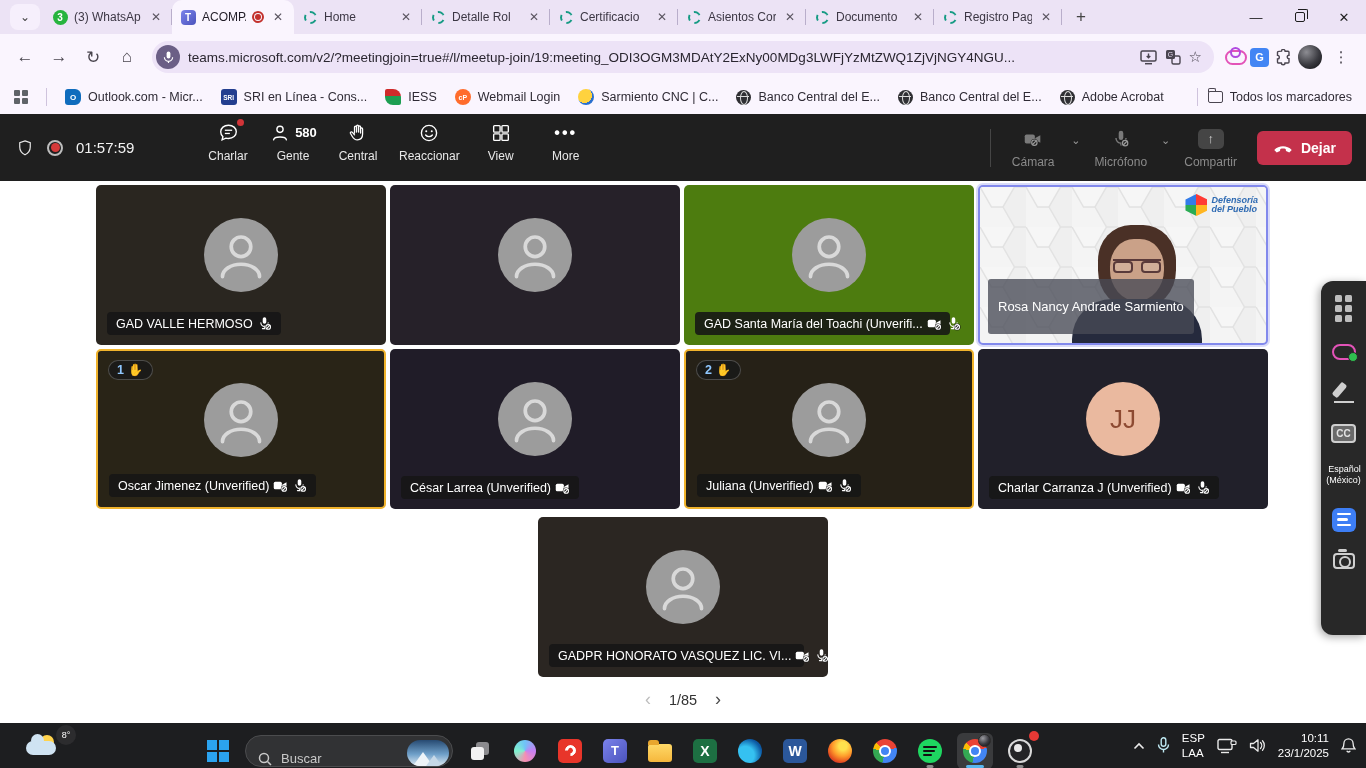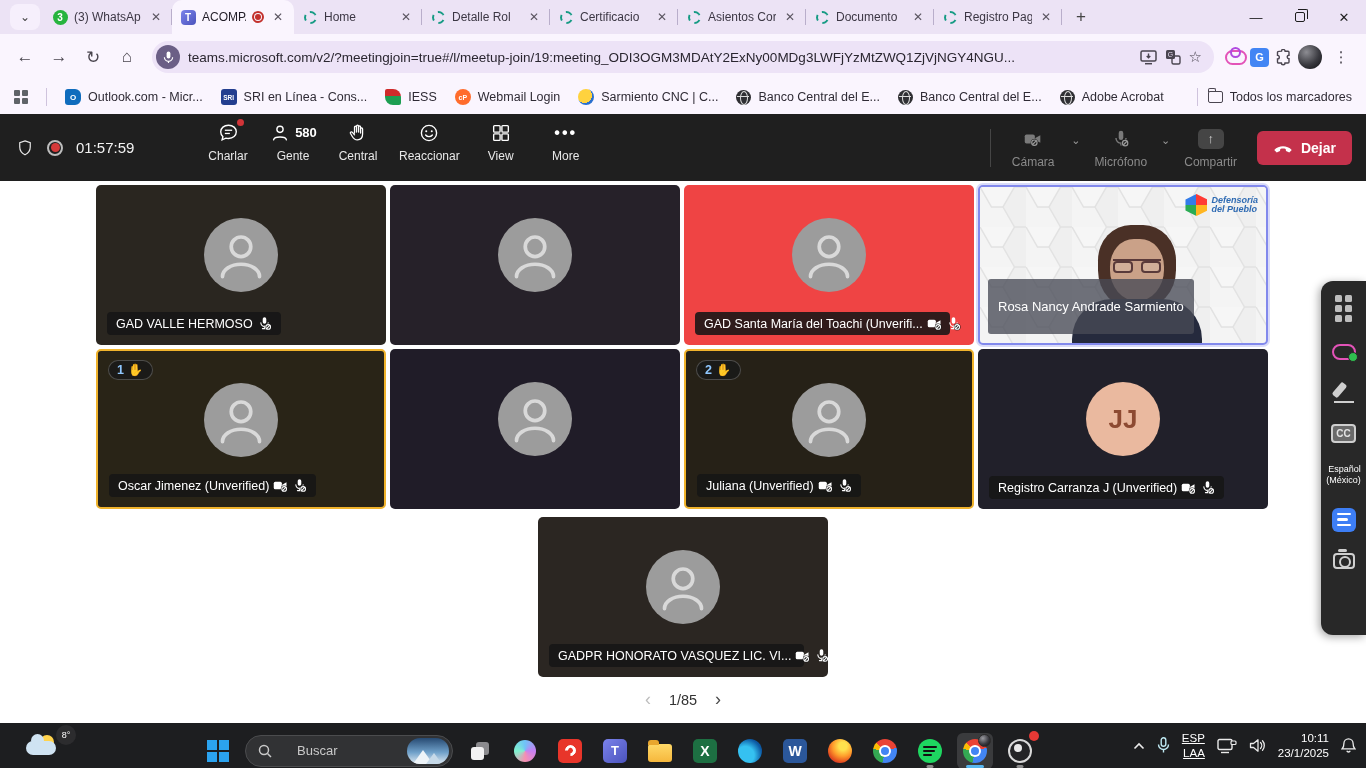--- a/index.html
+++ b/index.html
@@ -77,21 +77,21 @@
   
   #stage { position:absolute; left:0; top:181px; width:1366px; height:542px; background:#fff; }
   .tile { position:absolute; width:290px; height:160px; border-radius:5px; overflow:hidden; }
   .tile.handed { border:2.5px solid #f0b32c; }
   .pav { position:absolute; left:50%; top:44%; transform:translate(-50%,-50%); width:74px; height:74px; }
   .nlabel { position:absolute; left:11px; bottom:10px; background:rgba(22,22,22,.88); border-radius:4px; padding:4px 9px; display:flex; align-items:center; gap:4px; color:#fff; font-size:12.5px; white-space:nowrap; max-width:255px; }
   .nlabel .ti { width:15px; height:15px; flex:none; }
   .handbadge { position:absolute; left:10px; top:9px; background:rgba(24,24,24,.82); border:1px solid rgba(255,255,255,.22); border-radius:14px; padding:2px 9px 2px 8px; display:flex; align-items:center; gap:4px; font-size:12.5px; }
   .handbadge .n { color:#8fc7ff; font-weight:bold; }
   .handbadge .h { color:#f0a43c; font-size:12px; }
-  .jj { position:absolute; left:50%; top:44%; transform:translate(-50%,-50%); width:74px; height:74px; border-radius:50%; background:#eab99f; color:#8d4a32; font-size:26px; font-weight:bold; display:flex; align-items:center; justify-content:center; }
+  .jj { position:absolute; left:50%; top:44%; transform:translate(-50%,-50%); width:74px; height:74px; border-radius:50%; background:#eab99f; color:#8d4a32; font-size:26px; font-weight:normal; display:flex; align-items:center; justify-content:center; }
   
   #tile-speaker { border:2.5px solid #8289ec; box-shadow:0 0 0 2px rgba(130,137,236,.3); background:#f4f4f4; }
   .hexbg { position:absolute; inset:0; }
   .face-hair { position:absolute; left:118px; top:38px; width:78px; height:84px; background:#4a3026; border-radius:42% 42% 46% 46%; }
   .face-skin { position:absolute; left:130px; top:52px; width:54px; height:62px; background:#caa188; border-radius:46% 46% 52% 52%; }
   .face-glasses { position:absolute; left:133px; top:72px; width:48px; height:13px; border-top:2px solid #5a3a3a; display:flex; justify-content:space-between; }
   .face-glasses i { width:20px; height:12px; border:2px solid #5a3a3a; border-radius:4px; background:rgba(255,255,255,.15); }
   .body-navy { position:absolute; left:92px; top:112px; width:130px; height:48px; background:#252a3d; border-radius:40px 40px 0 0; }
   .dp-logo { position:absolute; right:8px; top:7px; display:flex; align-items:center; gap:4px; }
   .dp-mosaic { width:22px; height:22px; background:conic-gradient(#e8413c 0 25%, #f5b63a 0 50%, #3aa65c 0 75%, #3e7bd6 0 100%); border-radius:3px; filter:saturate(1.2); clip-path:polygon(50% 0,100% 25%,100% 75%,50% 100%,0 75%,0 25%); }
@@ -125,21 +125,21 @@
   #taskbar { position:absolute; left:0; top:723px; width:1366px; height:45px; background:#1d1e20; color:#fff; }
   #tb-weather { position:absolute; left:16px; top:2px; width:70px; height:41px; }
   .w-sun { position:absolute; left:24px; top:10px; width:14px; height:14px; border-radius:50%; background:#ffd34d; }
   .w-cloud { position:absolute; left:10px; top:16px; width:30px; height:14px; background:#cfe3f2; border-radius:10px; }
   .w-cloud::before { content:""; position:absolute; left:5px; top:-7px; width:13px; height:13px; border-radius:50%; background:#cfe3f2; }
   .w-temp { position:absolute; left:40px; top:0px; width:20px; height:20px; border-radius:50%; background:#2c2c2e; color:#fff; font-size:9px; display:flex; align-items:center; justify-content:center; }
   #tb-center { position:absolute; left:200px; top:0; height:45px; display:flex; align-items:center; gap:9px; }
   .tk-cell { width:36px; height:36px; border-radius:6px; display:flex; align-items:center; justify-content:center; position:relative; flex:none; }
   .winlogo { display:grid; grid-template-columns:10px 10px; grid-gap:2px; }
   .winlogo i { width:10px; height:10px; background:#2ba3ef; }
-  #tb-search { width:208px; height:32px; background:#313234; border:1px solid #4b4c4e; border-radius:16px; display:flex; align-items:center; gap:25px; padding:0 3px 0 12px; flex:none; }
+  #tb-search { width:208px; height:32px; background:#313234; border:1px solid #4b4c4e; border-radius:16px; display:flex; align-items:flex-end; gap:9px; padding:0 3px 0 12px; flex:none; }
   #tb-search .q { color:#c9c9c9; font-size:13px; flex:1; }
   .search-img { width:42px; height:26px; border-radius:13px; background:linear-gradient(180deg,#274a72 0%,#6fa0c9 55%,#dfeaf2 100%); position:relative; overflow:hidden; flex:none; }
   .search-img::before { content:""; position:absolute; left:6px; bottom:0; width:0; height:0; border-left:10px solid transparent; border-right:10px solid transparent; border-bottom:14px solid #eef4f8; }
   .search-img::after { content:""; position:absolute; right:7px; bottom:0; border-left:8px solid transparent; border-right:8px solid transparent; border-bottom:11px solid #c6d9e8; }
   .taskview { position:relative; width:18px; height:18px; }
   .taskview::before { content:""; position:absolute; right:0; top:0; width:13px; height:13px; border-radius:3px; background:#8b8b8e; }
   .taskview::after { content:""; position:absolute; left:0; bottom:0; width:13px; height:13px; border-radius:3px; background:#f2f2f2; }
   .copilot { width:22px; height:22px; border-radius:50%; background:conic-gradient(#6fc3f7,#c77ff2,#f78fb0,#7ff2cf,#6fc3f7); }
   .acrobat { width:24px; height:24px; border-radius:5px; background:#e8352a; display:flex; align-items:center; justify-content:center; }
   .acrobat i { width:11px; height:11px; border:3px solid #fff; border-radius:50%; border-bottom-color:transparent; transform:rotate(45deg); }
@@ -161,21 +161,21 @@
   .spotify i:nth-child(3){ top:15px; width:9px; }
   .tk-active { background:#3a3b3d; }
   .mini-avatar { position:absolute; right:2px; top:1px; width:13px; height:13px; border-radius:50%; background:radial-gradient(circle at 35% 30%,#9a9aa0,#3a3a40 55%,#0d0d10); border:1px solid #2a2a2a; }
   .obs { position:relative; width:24px; height:24px; border-radius:50%; background:#242426; border:2px solid #d9d9d9; }
   .obs::before { content:""; position:absolute; left:4px; top:3px; width:8px; height:8px; border-radius:50%; background:#e8e8e8; }
   .obs-dot { position:absolute; right:-1px; top:-2px; width:10px; height:10px; border-radius:50%; background:#e53935; }
   .rundot { position:absolute; bottom:1px; left:50%; transform:translateX(-50%); width:7px; height:3px; border-radius:2px; background:#8a8a8a; }
   .runbar { position:absolute; bottom:1px; left:50%; transform:translateX(-50%); width:18px; height:3px; border-radius:2px; background:#58b7f0; }
   #tb-tray { position:absolute; right:10px; top:0; height:45px; display:flex; align-items:center; gap:12px; font-size:11.5px; }
   .tray-ic { color:#eaeaea; display:flex; align-items:center; }
-  .lang2 { text-align:right; line-height:1.3;text-decoration:underline; }
+  .lang2 { text-align:left; line-height:1.3; }
   .clock { text-align:right; line-height:1.3; }
   svg { display:block; }
   .hidden-defs { position:absolute; width:0; height:0; overflow:hidden; }
 </style>
 </head>
 <body>
 
 <svg class="hidden-defs" aria-hidden="true">
   <defs>
     <symbol id="ic-micoff" viewBox="0 0 16 16">
@@ -500,21 +500,21 @@
       <svg class="ti">
           <use href="#ic-micoff"></use>
         </svg>
     </div>
   </div>
   <div class="tile" style="left:390px; top:4px; background:#262129;">
     <svg class="pav">
         <use href="#ic-person-av"></use>
       </svg>
   </div>
-  <div class="tile" style="left:684px; top:4px; background:#ef4444;">
+  <div class="tile" style="left:684px; top:4px; background:#4d7c0f;">
     <svg class="pav">
         <use href="#ic-person-av"></use>
       </svg>
     <div class="nlabel">
       <span>GAD Santa María del Toachi (Unverifi...</span>
       <svg class="ti">
           <use href="#ic-camoff"></use>
         </svg>
       <svg class="ti">
           <use href="#ic-micoff"></use>
@@ -561,20 +561,26 @@
         </svg>
       <svg class="ti">
           <use href="#ic-micoff"></use>
         </svg>
     </div>
   </div>
   <div class="tile" style="left:390px; top:168px; background:#201c28;">
     <svg class="pav">
         <use href="#ic-person-av"></use>
       </svg>
+    <div class="nlabel">
+      <span>César Larrea (Unverified)</span>
+      <svg class="ti">
+          <use href="#ic-camoff"></use>
+        </svg>
+    </div>
   </div>
   <div class="tile handed" style="left:684px; top:168px; background:#262117;">
     <div class="handbadge">
       <span class="n">2</span>
       <span class="h">✋</span>
     </div>
     <svg class="pav">
         <use href="#ic-person-av"></use>
       </svg>
     <div class="nlabel">
@@ -583,21 +589,21 @@
           <use href="#ic-camoff"></use>
         </svg>
       <svg class="ti">
           <use href="#ic-micoff"></use>
         </svg>
     </div>
   </div>
   <div class="tile" style="left:978px; top:168px; background:#21202a;">
     <div class="jj">JJ</div>
     <div class="nlabel">
-      <span>Registro Carranza J (Unverified)</span>
+      <span>Charlar Carranza J (Unverified)</span>
       <svg class="ti">
           <use href="#ic-camoff"></use>
         </svg>
       <svg class="ti">
           <use href="#ic-micoff"></use>
         </svg>
     </div>
   </div>
 
   <div class="tile" style="left:538px; top:336px; background:#2b2622;">

